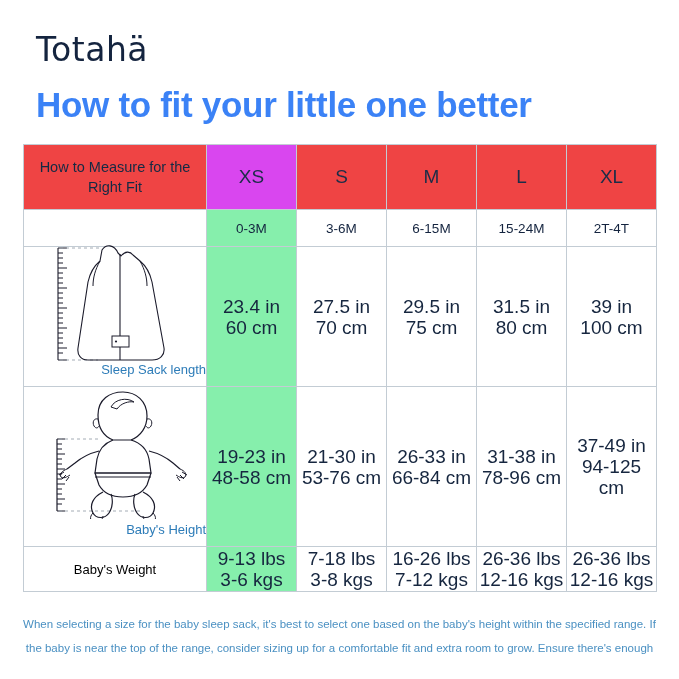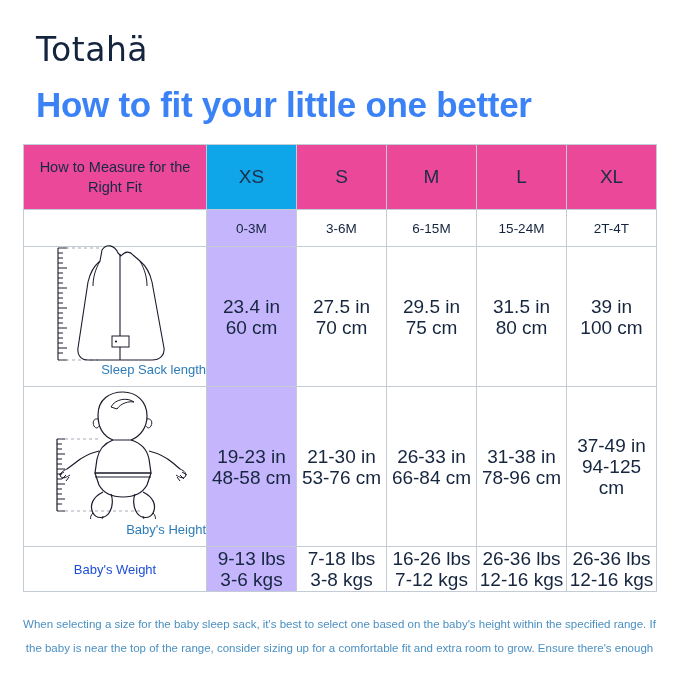--- a/index.html
+++ b/index.html
@@ -68,38 +68,38 @@
     font-size: 13.5px;
     color: #14243f;
     padding: 0;
   }
 
   col.c-label { width: 183px; }
   col.c-size  { width: 90px; }
 
   
   .hdr th {
-    background: #ec4899;
+    background: #ef4444;
     height: 65px;
     font-weight: normal;
   }
   .hdr th.label-head {
     font-size: 14.5px;
     line-height: 20px;
     color: #142a44;
     padding: 0 14px;
   }
   .hdr th.size-head {
     font-size: 19px;
     color: #1b2d48;
   }
-  .hdr th.hl { background: #0ea5e9; }
-
-  
-  td.hl, th.hl { background: #c4b5fd; }
+  .hdr th.hl { background: #d946ef; }
+
+  
+  td.hl, th.hl { background: #86efac; }
 
   
   .row-age td { height: 37px; font-size: 13.5px; }
 
   
   .row-sack td.val { height: 140px; }
   .row-height td.val { height: 160px; }
   .row-weight td { height: 45px; }
 
   .val-lines {
@@ -119,21 +119,21 @@
     right: 0;
     bottom: 9px;
     text-align: right;
     font-size: 13px;
     color: #2d7cb8;
   }
   td.weight-label .label-text {
     position: static;
     text-align: center;
     font-size: 13px;
-    color: #1d4ed8;
+    color: #000000;
   }
 
   .illus-wrap {
     position: absolute;
     left: 0; right: 0; top: 0;
     bottom: 26px;
     display: flex;
     align-items: center;
     justify-content: center;
   }

